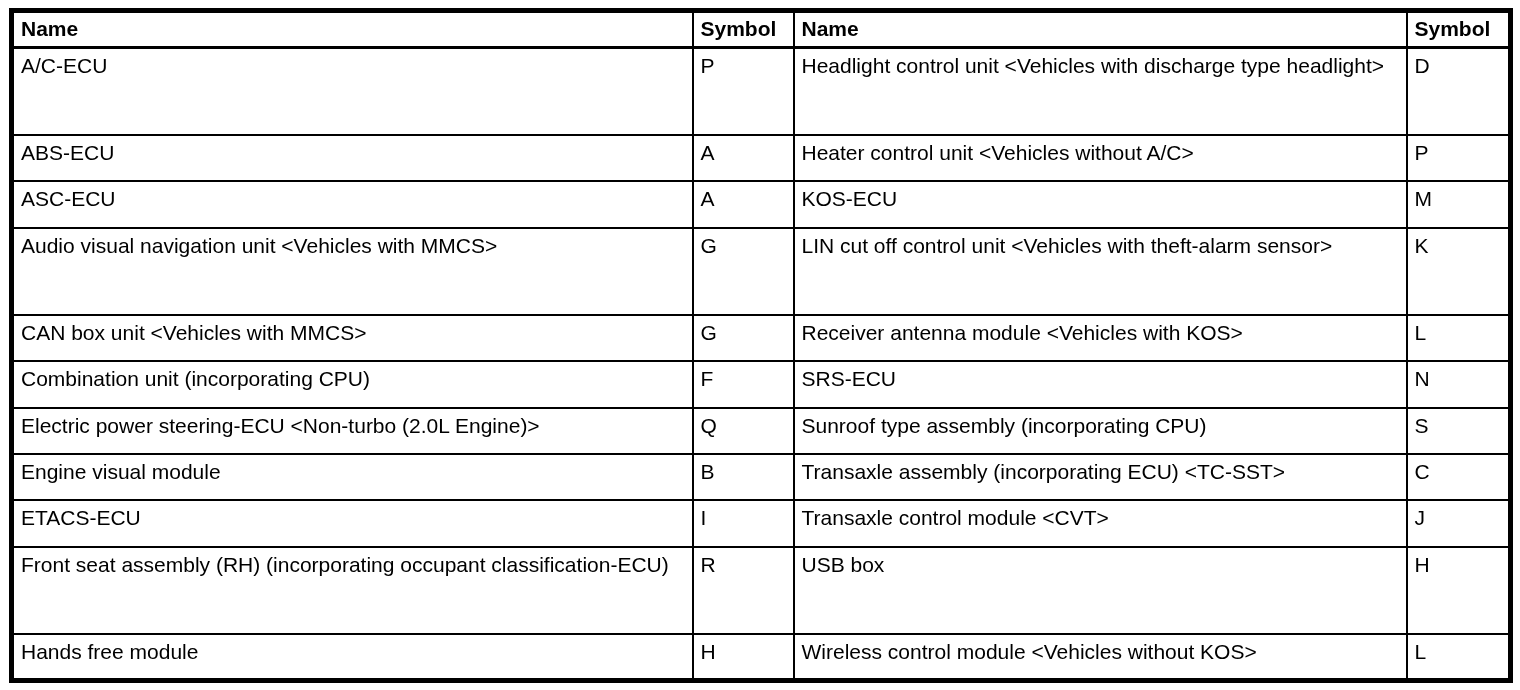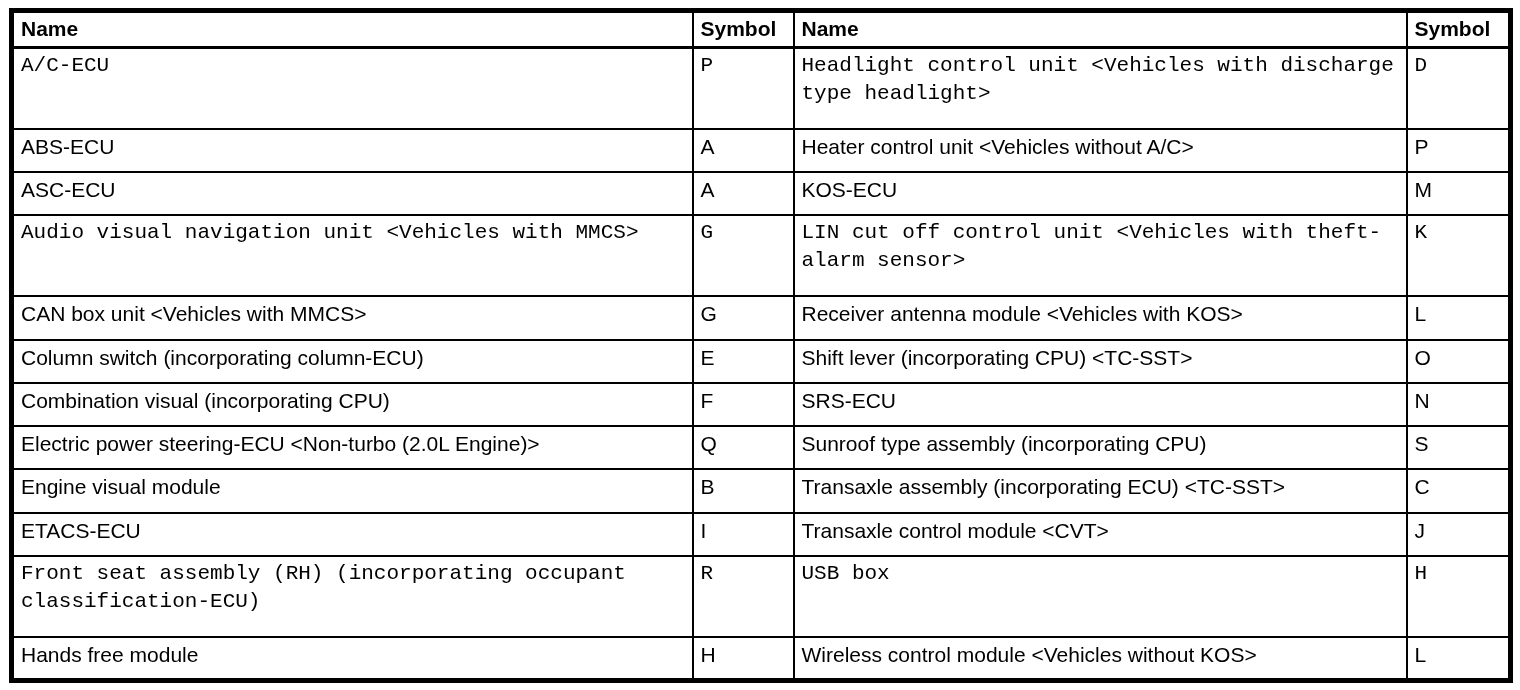--- a/index.html
+++ b/index.html
@@ -36,21 +36,21 @@
     word-wrap: break-word;
   }
   table.symbol-table th {
     font-weight: bold;
     border-bottom: 3px solid #000000;
     padding-top: 2px;
     padding-bottom: 2px;
   }
   tr.header-row   { height: 37px; }
   tr.row-normal   { height: 41px; }
-  tr.row-tall     { height: 77px; font-family: Liberation Mono, monospace; }
+  tr.row-tall     { height: 77px; }
 </style>
 </head>
 <body>
 
 <div class="page">
   <table class="symbol-table">
     <colgroup>
       <col style="width: 681px;">
       <col style="width: 101px;">
       <col style="width: 613px;">
@@ -89,27 +89,21 @@
           <td>LIN cut off control unit &lt;Vehicles with theft-alarm sensor&gt;</td>
           <td>K</td>
         </tr>
         <tr class="row-normal">
           <td>CAN box unit &lt;Vehicles with MMCS&gt;</td>
           <td>G</td>
           <td>Receiver antenna module &lt;Vehicles with KOS&gt;</td>
           <td>L</td>
         </tr>
         <tr class="row-normal">
-          <td>Column switch (incorporating column-ECU)</td>
-          <td>E</td>
-          <td>Shift lever (incorporating CPU) &lt;TC-SST&gt;</td>
-          <td>O</td>
-        </tr>
-        <tr class="row-normal">
-          <td>Combination visual (incorporating CPU)</td>
+          <td>Combination unit (incorporating CPU)</td>
           <td>F</td>
           <td>SRS-ECU</td>
           <td>N</td>
         </tr>
         <tr class="row-normal">
           <td>Electric power steering-ECU &lt;Non-turbo (2.0L Engine)&gt;</td>
           <td>Q</td>
           <td>Sunroof type assembly (incorporating CPU)</td>
           <td>S</td>
         </tr>

